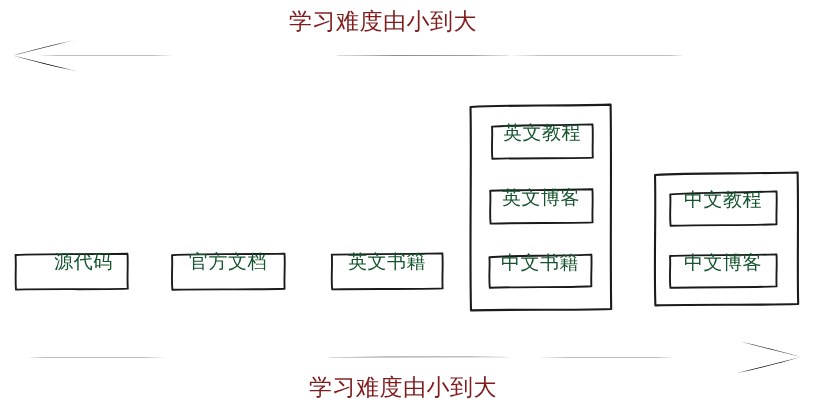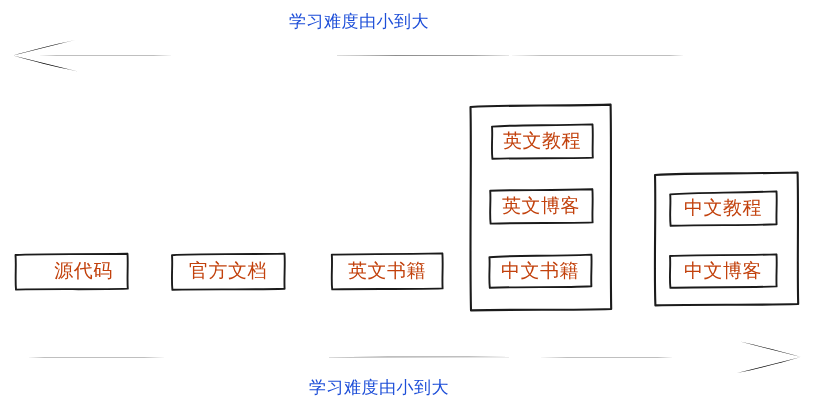--- a/index.html
+++ b/index.html
@@ -20,45 +20,45 @@
   #sketch-layer {
     position: absolute;
     left: 0;
     top: 0;
     width: 813px;
     height: 414px;
     pointer-events: none;
   }
   .axis-label {
     position: absolute;
-    font-size: 17px;
+    font-size: 23px;
     line-height: 22px;
-    color: #1d4ed8;
+    color: #7f1d1d;
     letter-spacing: 0.5px;
     white-space: nowrap;
     font-family: "DejaVu Sans", "Liberation Sans", sans-serif;
   }
   #top-axis-label {
     left: 289px;
     top: 10px;
   }
   #bottom-axis-label {
     left: 309px;
     top: 376px;
   }
   .node-box {
     position: absolute;
     display: flex;
-    align-items: center;
+    align-items: flex-start;
     justify-content: center;
     box-sizing: border-box;
     background: #ffffff;
     font-size: 19px;
     line-height: 19px;
-    color: #c2410c;
+    color: #14532d;
     letter-spacing: 0.5px;
     white-space: nowrap;
   }
   .node-box .node-label {
     position: relative;
     z-index: 2;
     padding-bottom: 2px;
   }
   .group-box {
     position: absolute;

